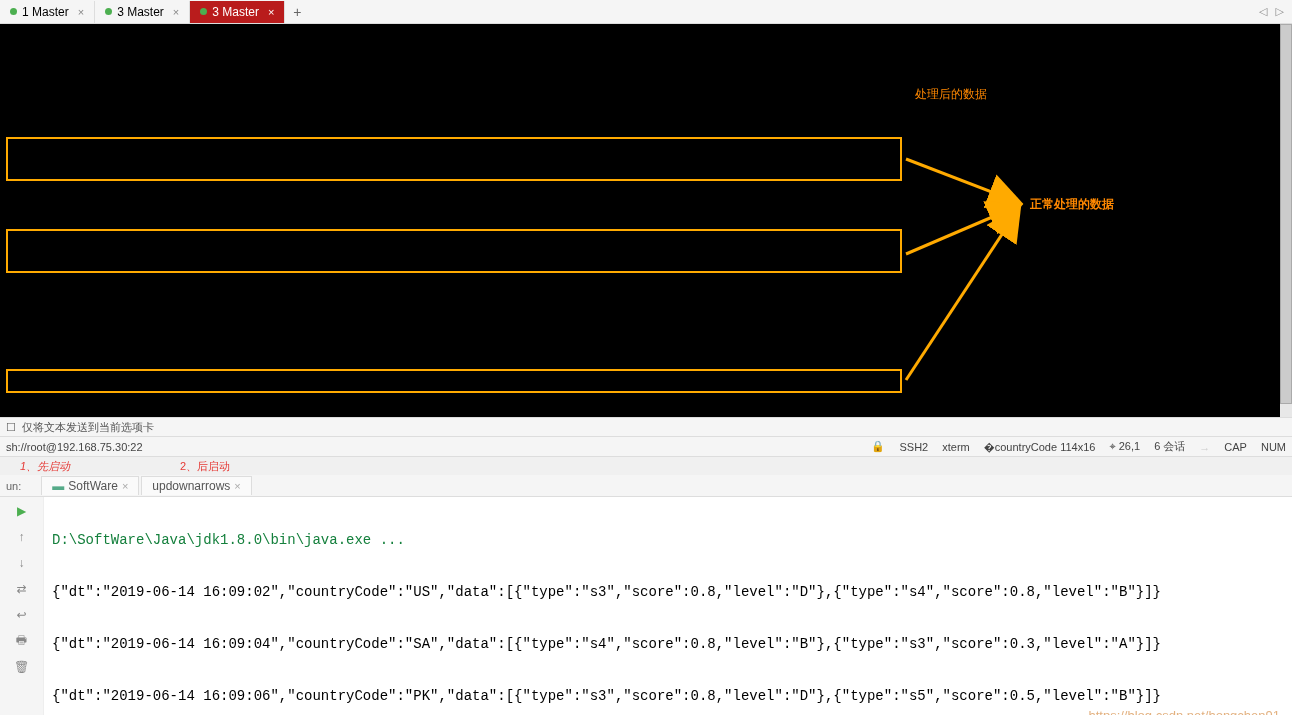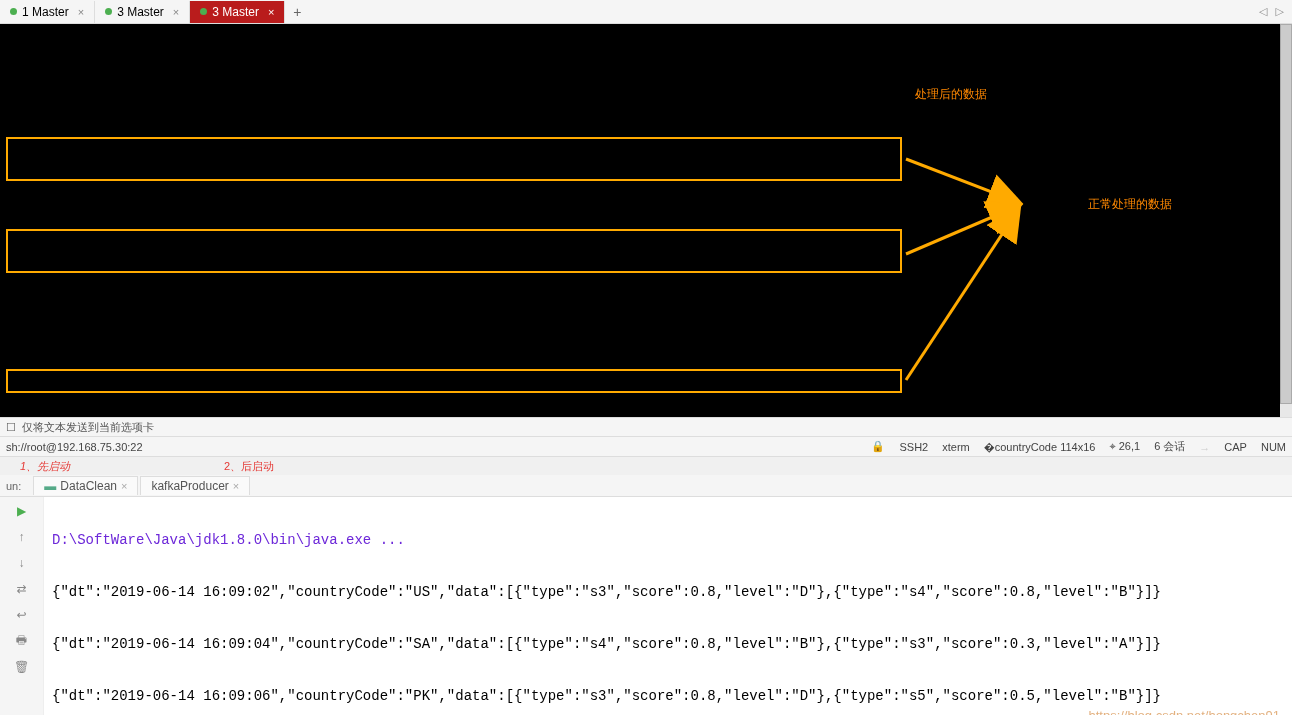--- a/index.html
+++ b/index.html
@@ -24,30 +24,30 @@
 .arrow-svg { position: absolute; pointer-events: none; }
 
 .middle-bar { height: 20px; background: #f5f5f5; border-top: 1px solid #ddd; border-bottom: 1px solid #ddd; display: flex; align-items: center; font-size: 11px; color: #555; padding: 0 6px; gap: 6px; }
 
 .status-bar { height: 20px; background: #f5f5f5; border-bottom: 1px solid #ddd; display: flex; align-items: center; justify-content: space-between; font-size: 11px; color: #444; padding: 0 6px; position: relative; }
 .status-left { display: flex; gap: 16px; }
 .status-right { display: flex; gap: 14px; align-items: center; }
 .red-text { color: #e53935; }
 
 .ide-tabs { height: 22px; background: #f5f5f5; display: flex; align-items: center; padding: 0 6px; border-bottom: 1px solid #ddd; }
-.ide-run { color: #666; font-size: 11px; margin-right: 12px; }
+.ide-run { color: #666; font-size: 11px; margin-right: 20px; }
 .ide-tab { padding: 2px 10px; background: #fafafa; border: 1px solid #ddd; border-bottom: none; display: flex; align-items: center; gap: 4px; font-size: 12px; color: #555; margin-right: 2px; }
 .ide-tab-close { color: #aaa; font-size: 11px; }
 
 .ide-body { display: flex; height: 236px; background: #fff; }
 .ide-gutter { width: 44px; background: #f5f5f5; border-right: 1px solid #eee; display: flex; flex-direction: column; align-items: center; padding-top: 6px; gap: 10px; color: #888; }
 .gutter-icon { width: 16px; height: 16px; display: flex; align-items: center; justify-content: center; font-size: 12px; }
 
 .ide-output { flex: 1; font-family: Consolas, "Courier New", monospace; font-size: 14px; line-height: 26px; padding: 4px 8px; color: #000; white-space: pre; overflow: hidden; position: relative; }
-.ide-cmd { color: #6d28d9; }
+.ide-cmd { color: #15803d; }
 .watermark { position: absolute; right: 12px; bottom: 4px; color: rgba(200, 100, 0, 0.5); font-size: 13px; font-family: Arial; }
 </style>
 </head>
 <body>
 
 <div class="tab-bar">
   <div class="tab">
     <span class="tab-dot"></span>
     <span>1 Master</span>
     <span class="tab-close">×</span>
@@ -81,21 +81,21 @@
 
 
 
 
 
 
 
 
 
   <div class="orange-ann" style="left:915px; top:60px;">处理后的数据</div>
-  <div class="orange-ann" style="left:1088px; top:170px;">正常处理的数据</div>
+  <div class="orange-ann" style="left:1030px; top:170px;font-weight:bold;">正常处理的数据</div>
 
   
   <div class="highlight-box" style="left:6px; top:113px; width:896px; height:44px;"></div>
   <div class="highlight-box" style="left:6px; top:205px; width:896px; height:44px;"></div>
   <div class="highlight-box" style="left:6px; top:345px; width:896px; height:24px;"></div>
 
   
   <svg class="arrow-svg" style="left:900px; top:100px;" width="140" height="260">
     <defs>
         <marker id="ah" markerWidth="12" markerHeight="12" refX="10" refY="6" orient="auto">
@@ -129,44 +129,44 @@
 
 <div class="middle-bar">
   <span>☐</span>
   <span>仅将文本发送到当前选项卡</span>
 </div>
 
 <div class="status-bar">
   <div class="status-left">
     <span>sh://root@192.168.75.30:22</span>
     <span class="red-text" style="position:absolute; left:20px; top:22px;font-style:italic;">1、先启动</span>
-    <span class="red-text" style="position:absolute; left:180px; top:22px;margin-left:44px;">2、后启动</span>
+    <span class="red-text" style="position:absolute; left:180px; top:22px;">2、后启动</span>
   </div>
   <div class="status-right">
     <span style="color:#d4a017;">🔒</span>
     <span>SSH2</span>
     <span>xterm</span>
     <span><span>�countryCode </span><span>114x16</span></span>
     <span><span>⌖ </span><span>26,1</span></span>
     <span>6 会话</span>
     <span style="color:#ccc;">→</span>
     <span>CAP</span>
     <span>NUM</span>
   </div>
 </div>
 
 <div class="ide-tabs" style="margin-top:18px;">
   <span class="ide-run">un:</span>
   <div class="ide-tab">
     <span style="color:#5a8;">▬</span>
-    <span>DataClean</span>
+    <span>SoftWare</span>
     <span class="ide-tab-close">×</span>
   </div>
   <div class="ide-tab">
-    <span>kafkaProducer</span>
+    <span>updownarrows</span>
     <span class="ide-tab-close">×</span>
   </div>
 </div>
 
 <div class="ide-body">
   <div class="ide-gutter">
     <span class="gutter-icon" style="color:#4caf50;">▶</span>
     <span class="gutter-icon">↑</span>
     <span class="gutter-icon">↓</span>
     <span class="gutter-icon">⇄</span>

